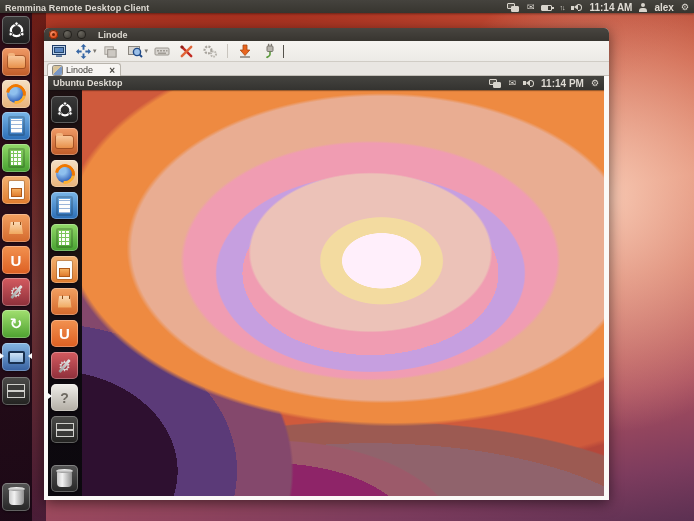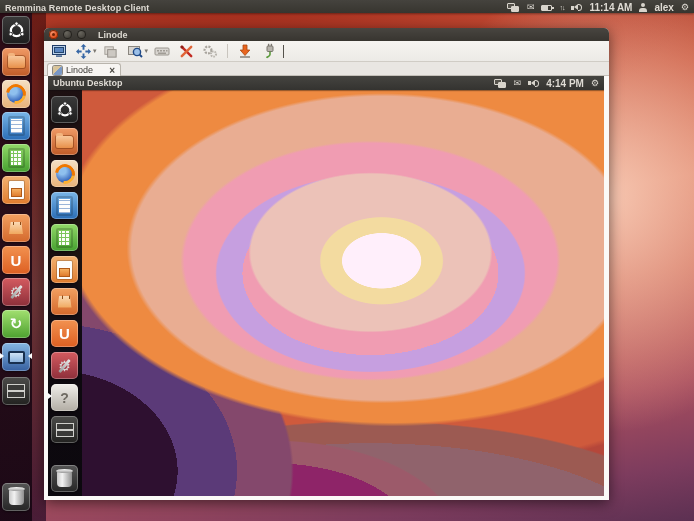--- a/index.html
+++ b/index.html
@@ -339,21 +339,21 @@
           <span class="r-title">Ubuntu Desktop</span>
           <div class="tray">
             <span class="net">
                 <i class="a"></i>
                 <i class="b"></i>
               </span>
             <span class="g">✉</span>
             <span class="vol">
                 <i></i>
               </span>
-            <span class="txt">4:14 PM</span>
+            <span class="txt">11:14 PM</span>
             <span class="g">⚙</span>
           </div>
         </div>
 
         <div class="launcher inner">
           <div class="tile t-dash" style="top:6px">
             <svg width="18" height="18" viewBox="0 0 20 20">
                 <circle cx="10" cy="10" r="6" fill="none" stroke="#fff" stroke-width="2.4"></circle>
                 <circle cx="10" cy="2.8" r="1.9" fill="#fff" stroke="#2d2d2d"></circle>
                 <circle cx="3.9" cy="13.8" r="1.9" fill="#fff" stroke="#2d2d2d"></circle>

